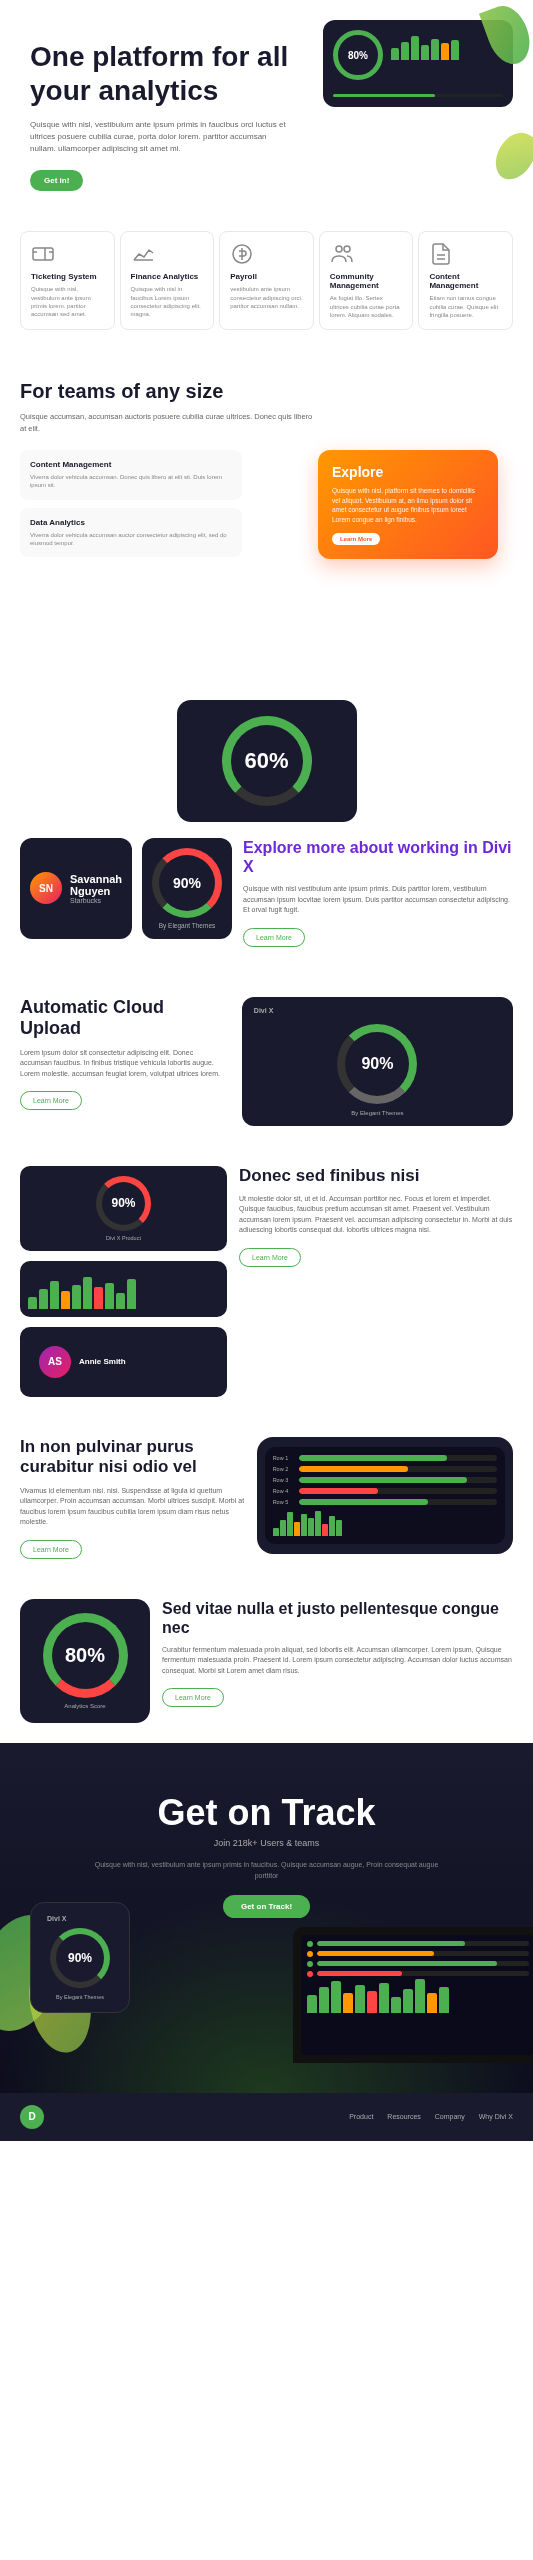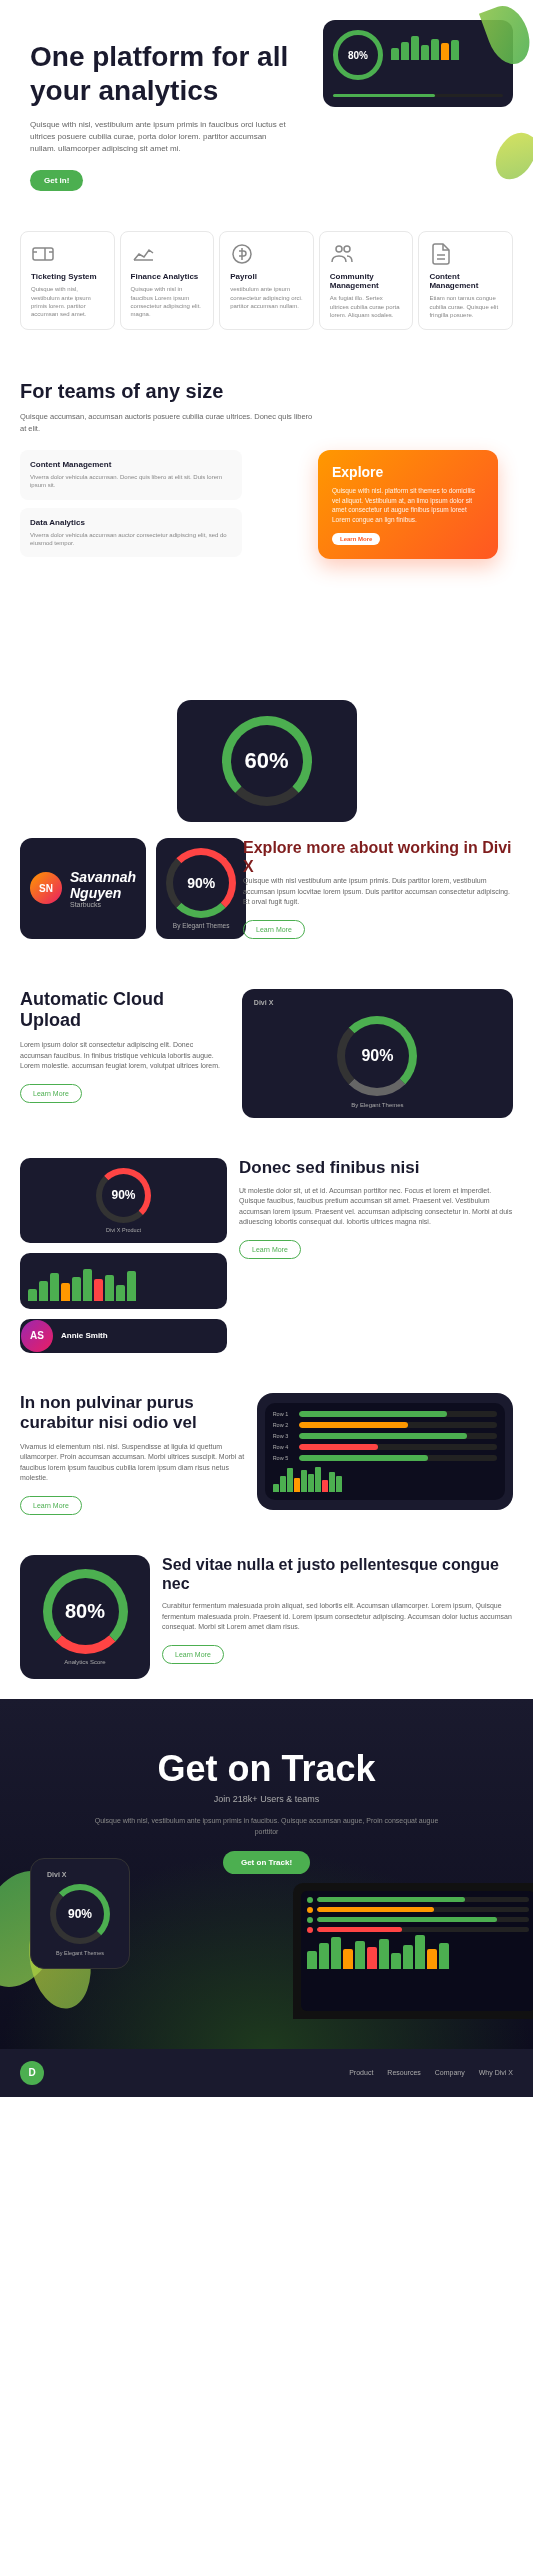--- a/index.html
+++ b/index.html
@@ -224,21 +224,21 @@
     }
     .avatar {
       width: 32px; height: 32px;
       border-radius: 50%;
       background: linear-gradient(135deg, #ff9800, #e91e63);
       display: flex; align-items: center; justify-content: center;
       font-size: 10px; color: #fff; font-weight: 700;
       flex-shrink: 0;
     }
     .profile-info .name {
-      font-size: 14px; font-weight: 700; font-style: italic;
+      font-size: 11px; font-weight: 700;
     }
     .profile-info .role {
       font-size: 7px; color: #aaa;
     }
     .gauge-widget {
       display: flex;
       flex-direction: column;
       align-items: center;
     }
     .gauge-circle {
@@ -253,21 +253,22 @@
       margin-bottom: 4px;
     }
     .gauge-label {
       font-size: 6.5px; color: #aaa;
     }
 
     .explore-content { flex: 1; }
     .explore-content h2 {
       font-size: 16px;
       font-weight: 800;
-      color: #7f1d1d;
+      color: #6d28d9;
+      margin-bottom: 8px;
       line-height: 1.2;
     }
     .explore-content p {
       font-size: 7px;
       color: #666;
       line-height: 1.5;
       margin-bottom: 10px;
     }
     .learn-more-btn {
       background: transparent;
@@ -374,21 +375,21 @@
     }
     .bar-chart-mini {
       display: flex; gap: 2px; align-items: flex-end; height: 40px;
     }
     .bar-m {
       width: 9px; border-radius: 2px 2px 0 0;
     }
     .profile-widget-small {
       background: #1a1a2e;
       border-radius: 10px;
-      padding: 1px;
+      padding: 19px;
       display: flex;
       align-items: center;
       gap: 8px;
       color: #fff;
     }
     .donec-content { flex: 1; }
     .donec-content h2 {
       font-size: 17px;
       font-weight: 800;
       color: #1a1a2e;

